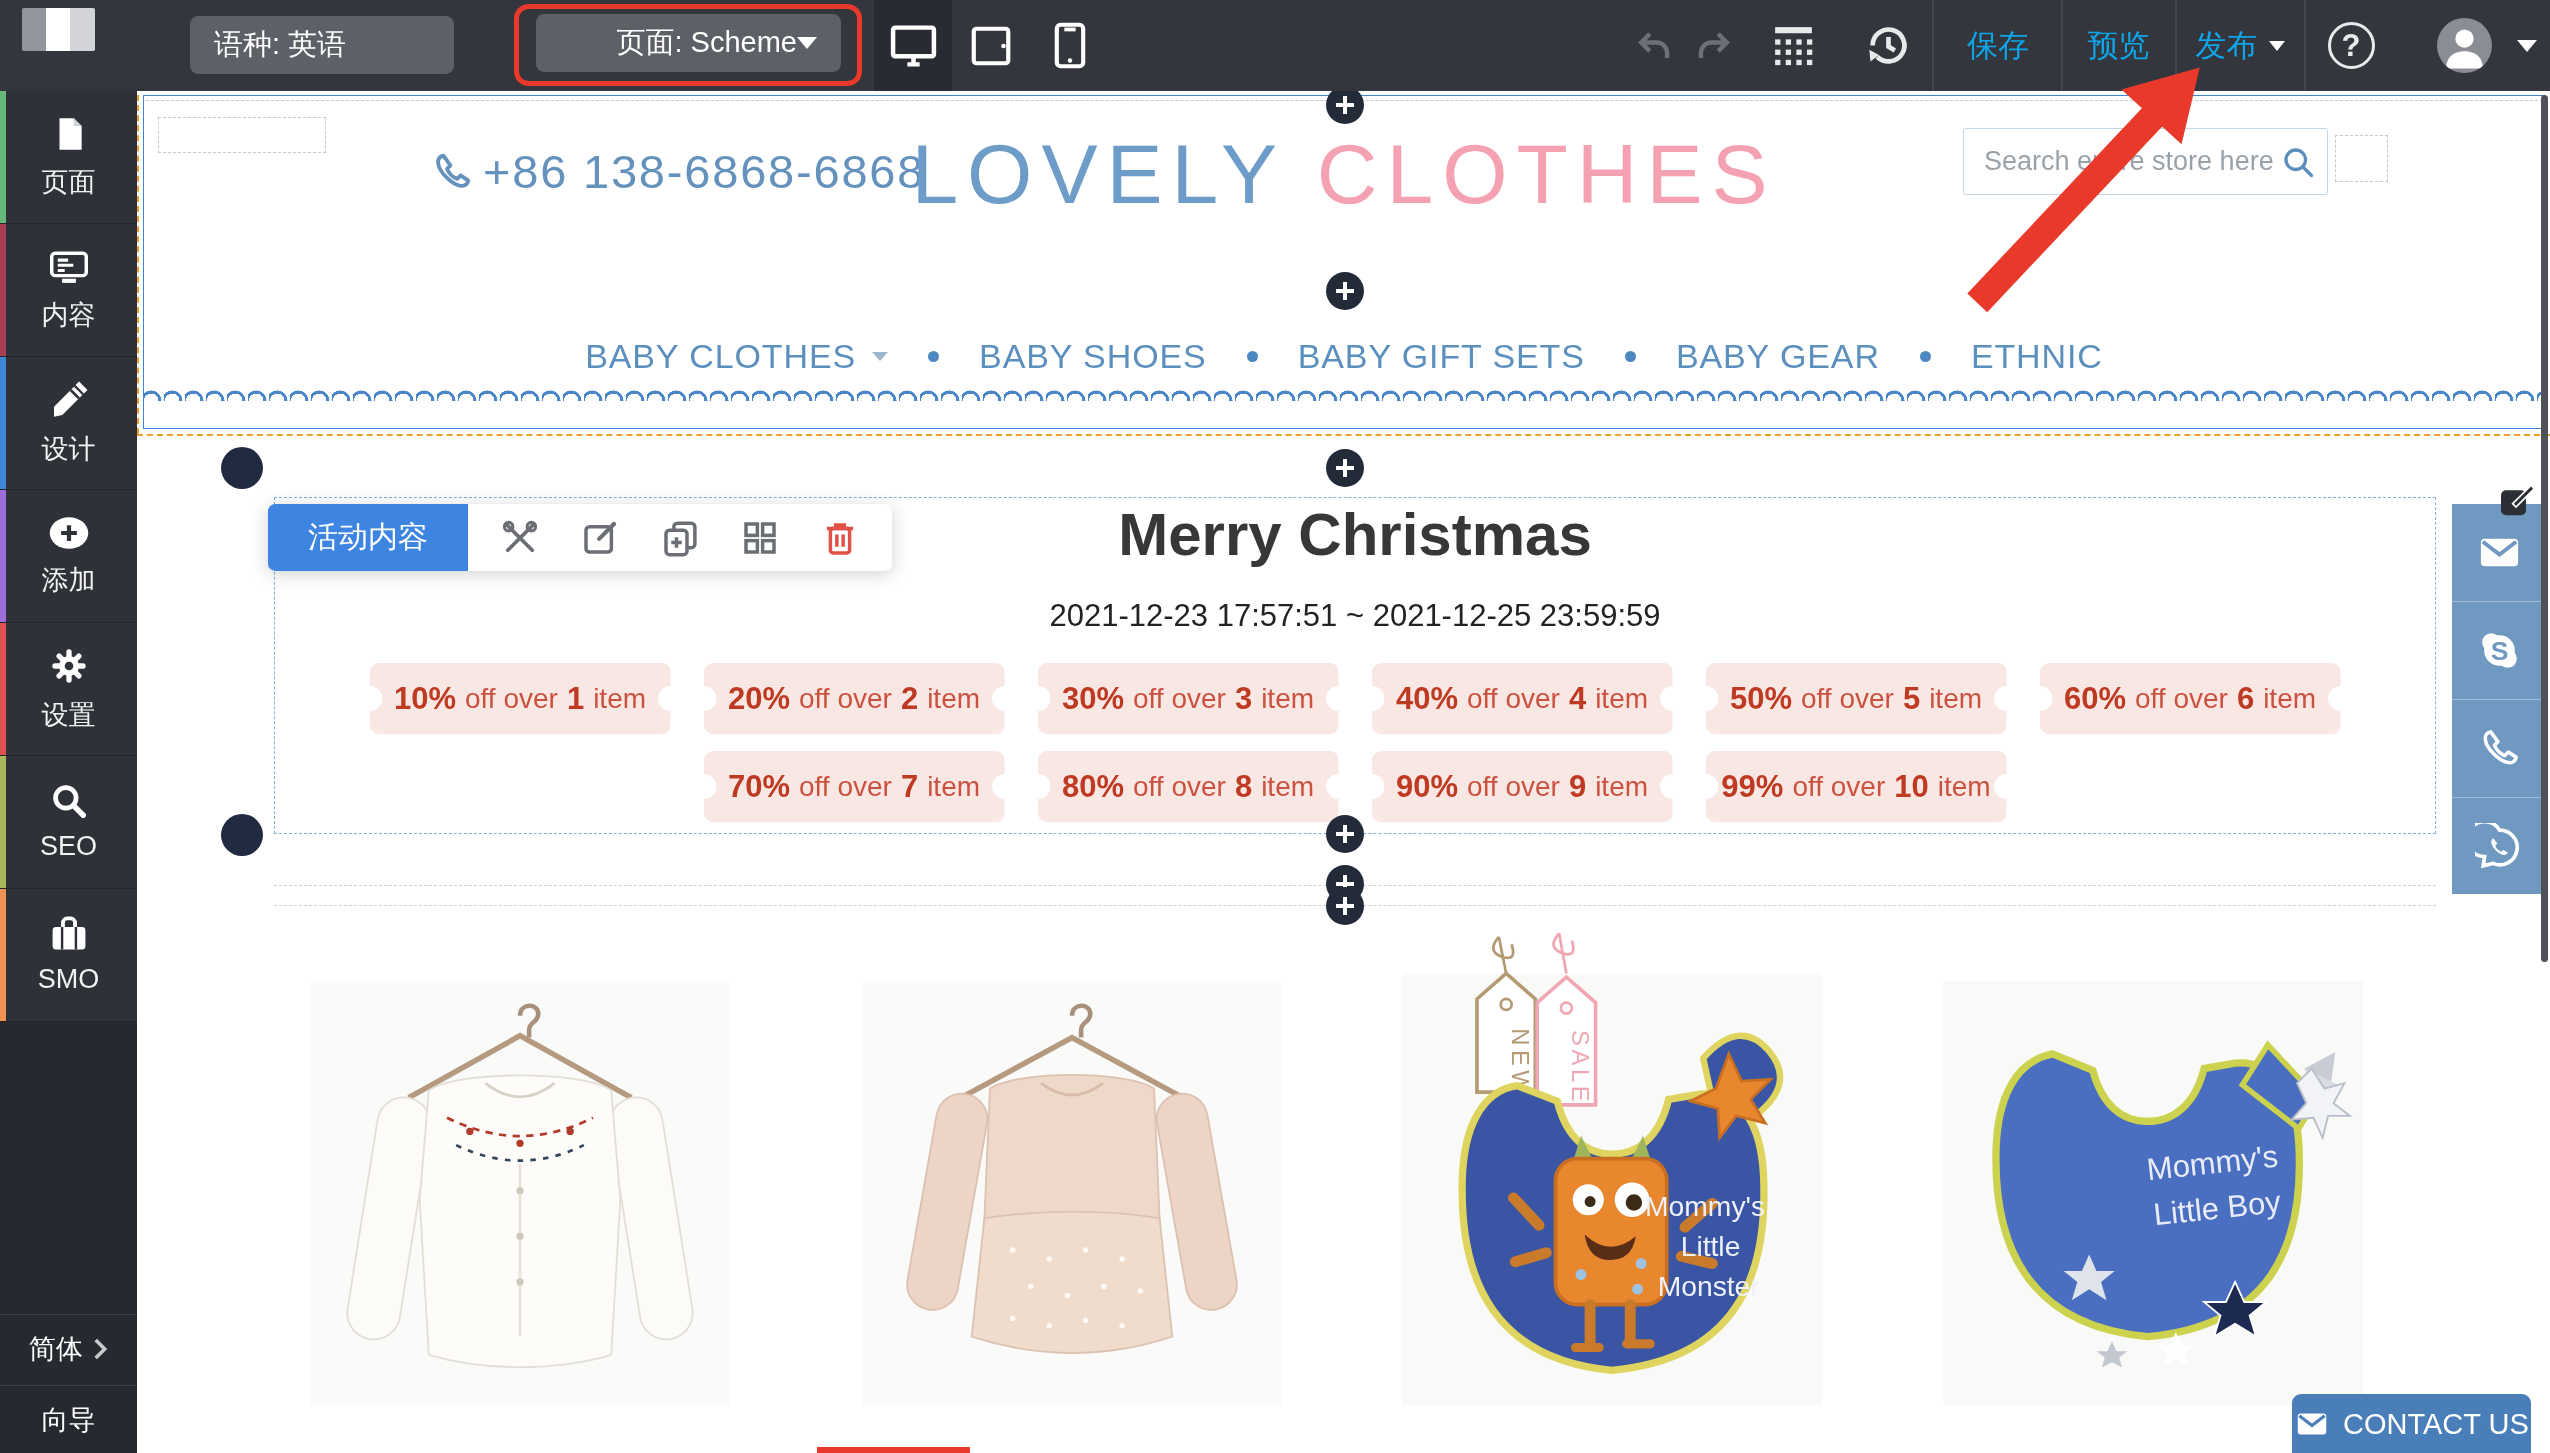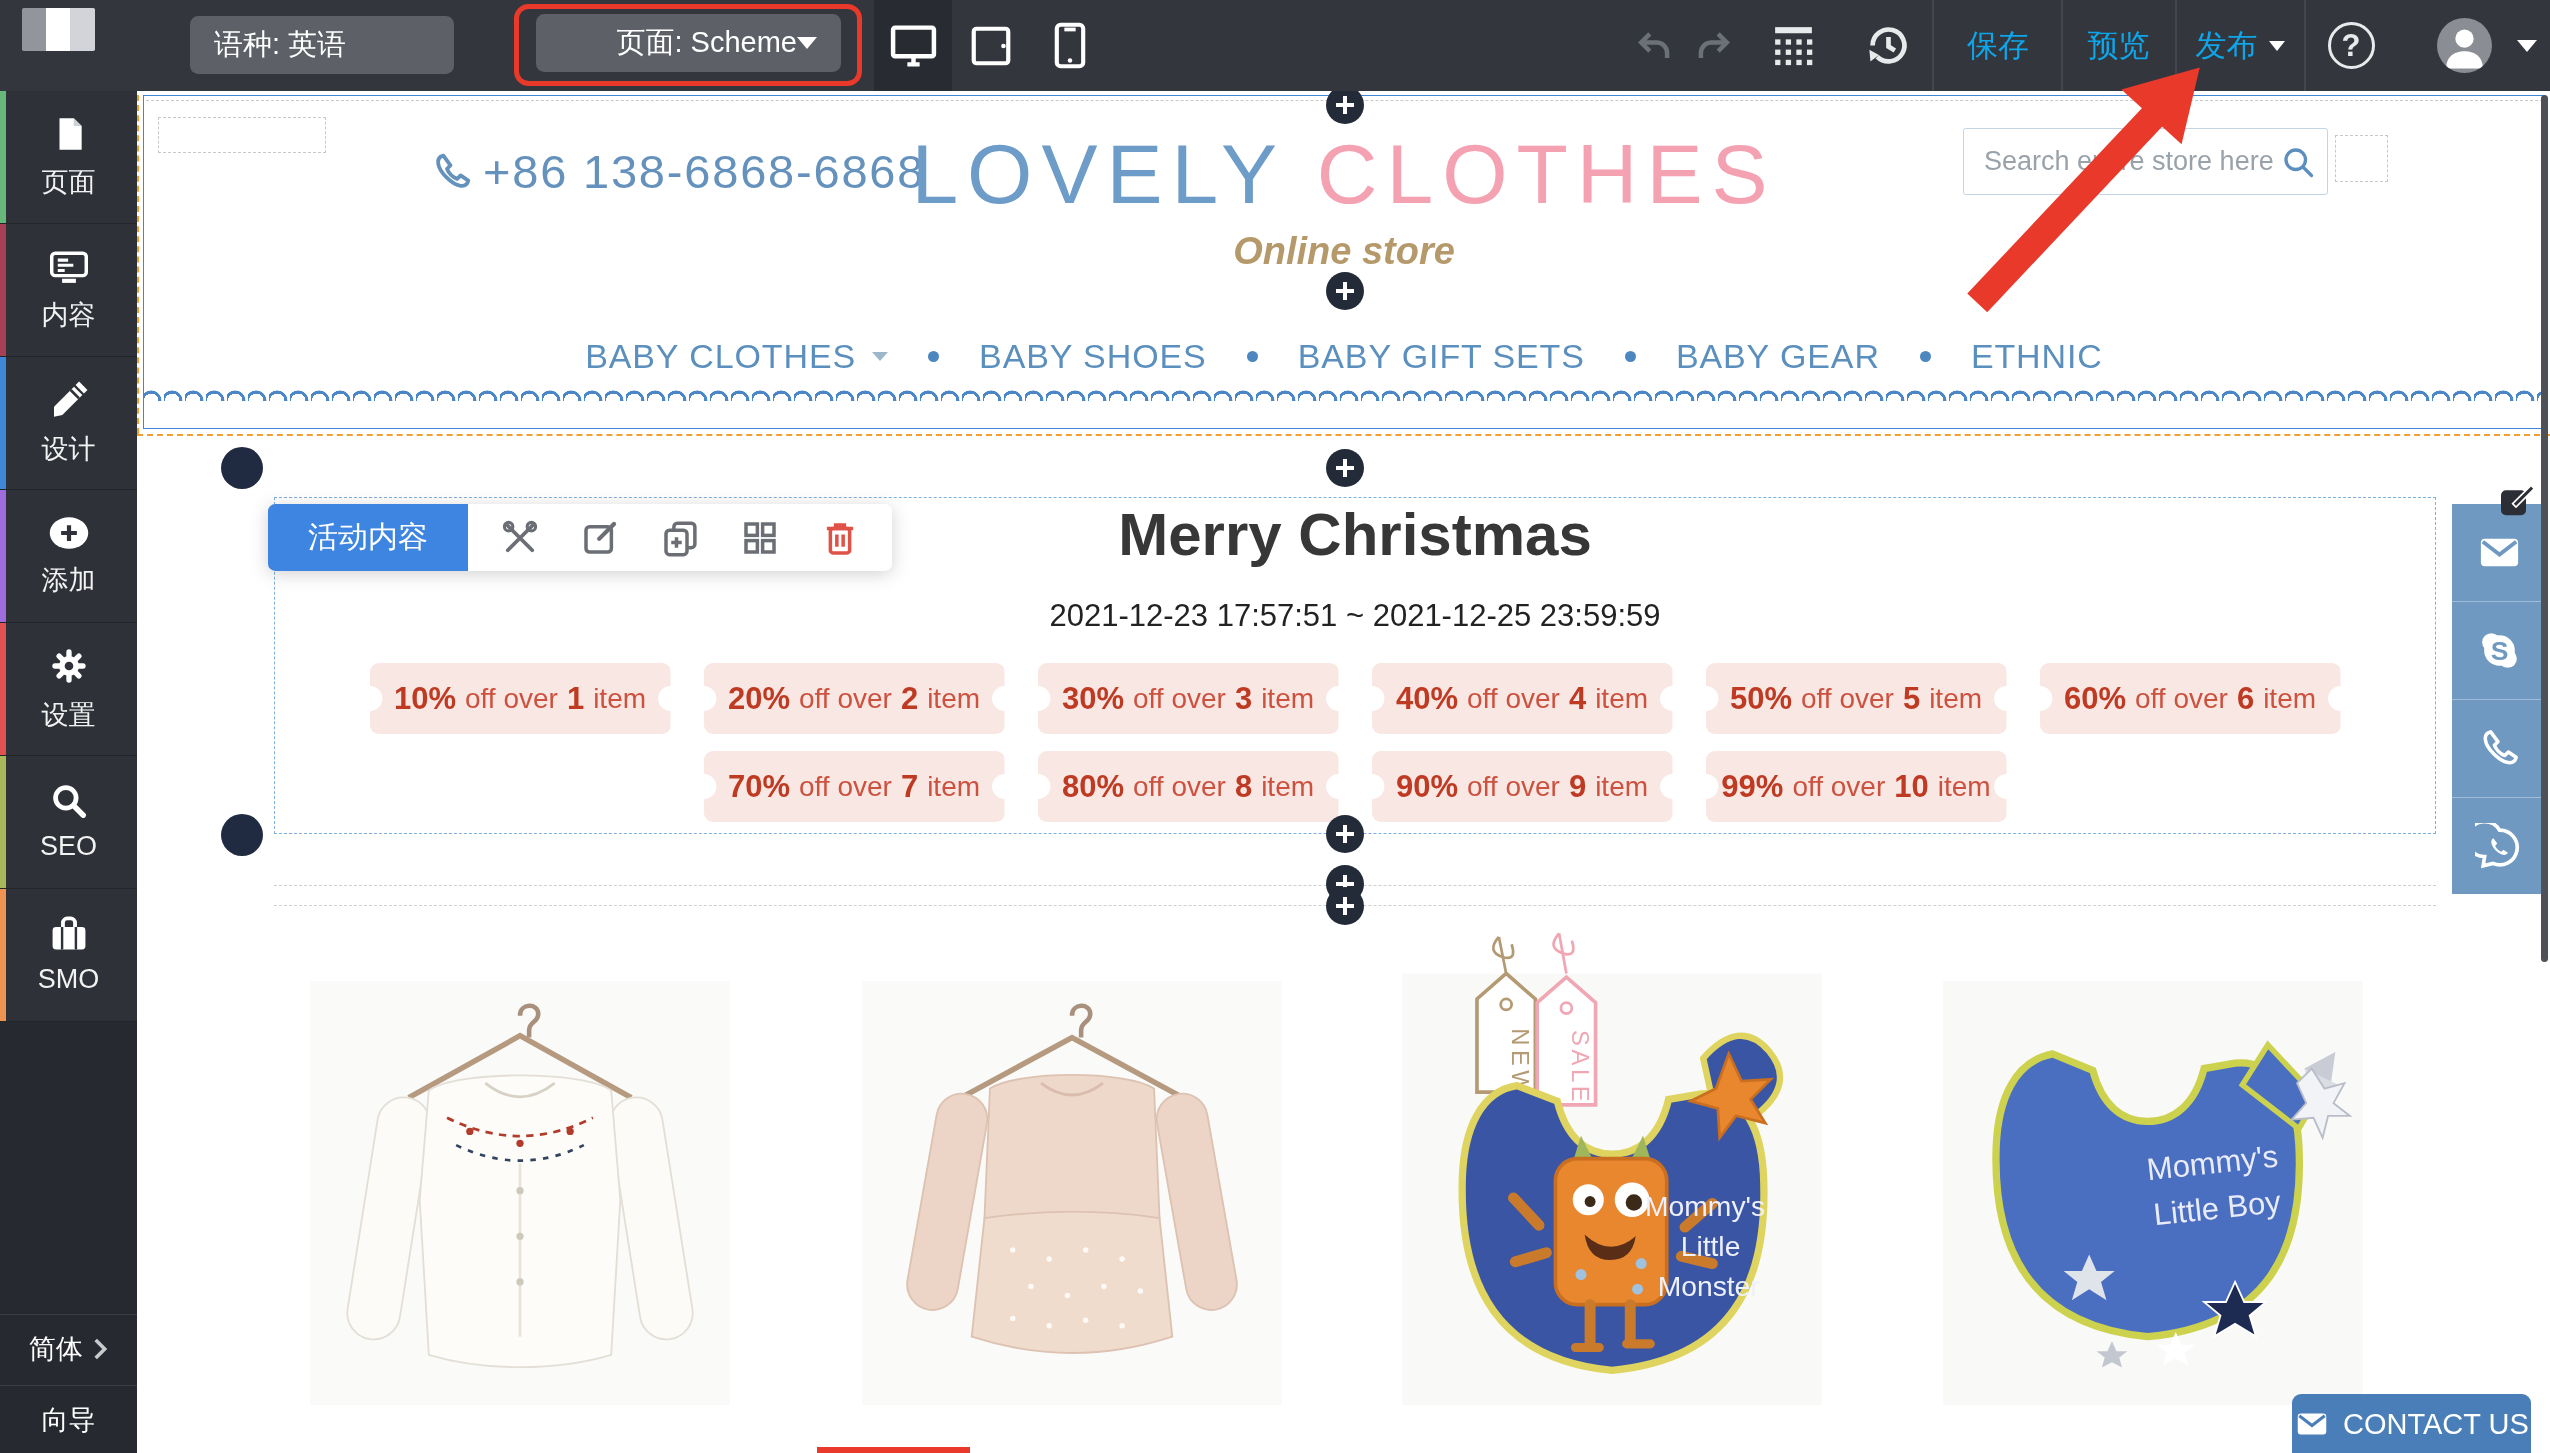--- a/index.html
+++ b/index.html
@@ -94,21 +94,20 @@
   <div class="orange-h"></div>
 
   <div class="phone-row">
     <svg width="46" height="46" viewBox="0 0 24 24">
         <path d="M7.5 3.5c-2 .5-3 2-2.7 4 .5 4.5 7.2 11.2 11.7 11.7 2 .3 3.5-.7 4-2.7l-4-2.7-1.8 1.8c-2.2-.8-4.5-3.1-5.3-5.3l1.8-1.8z" fill="none" stroke="#6591bd" stroke-width="2" stroke-linejoin="round"></path>
       </svg>
     <span>+86 138-6868-6868</span>
   </div>
 
   <div class="logo"><span class="p1">LOVELY</span> <span class="p2">CLOTHES</span></div>
-  <div class="tagline">Online store</div>
 
   <div class="search">
     <input type="text" placeholder="Search entire store here." style="">
     <svg class="mag" width="36" height="36" viewBox="0 0 24 24">
         <circle cx="10.5" cy="10.5" r="6.5" fill="none" stroke="#5b8fbe" stroke-width="2.2"></circle>
         <path d="M15.5 15.5 21 21" stroke="#5b8fbe" stroke-width="2.2" stroke-linecap="round"></path>
       </svg>
   </div>
 
   <div class="nav">

